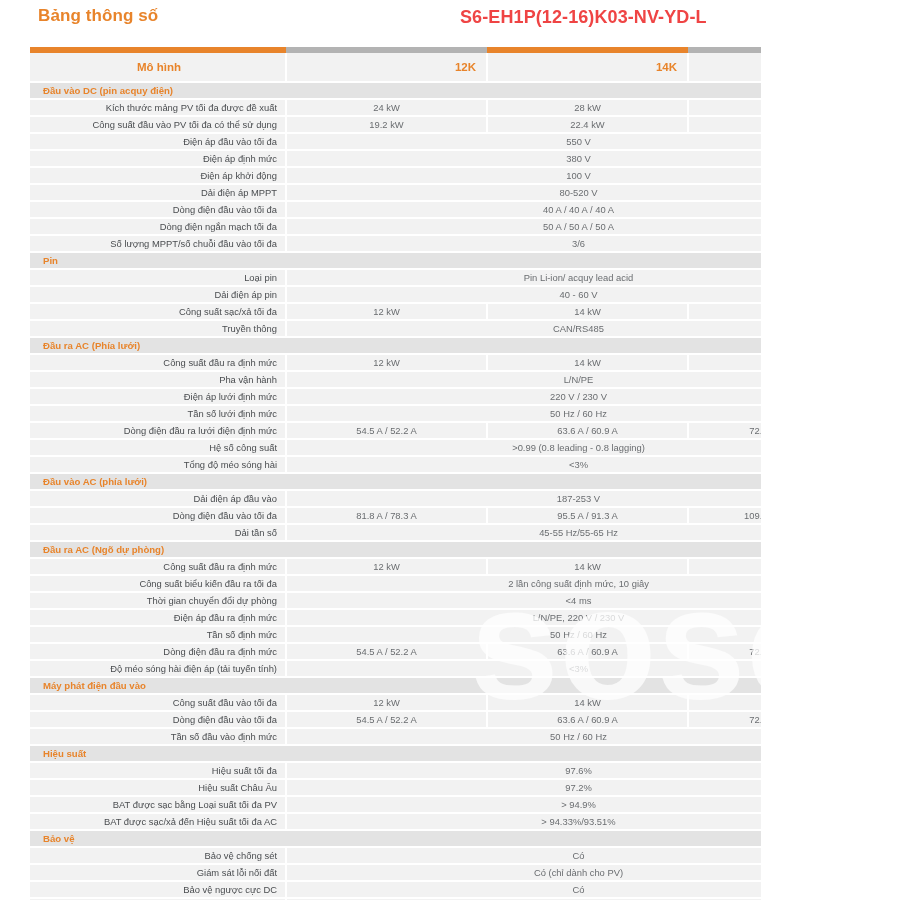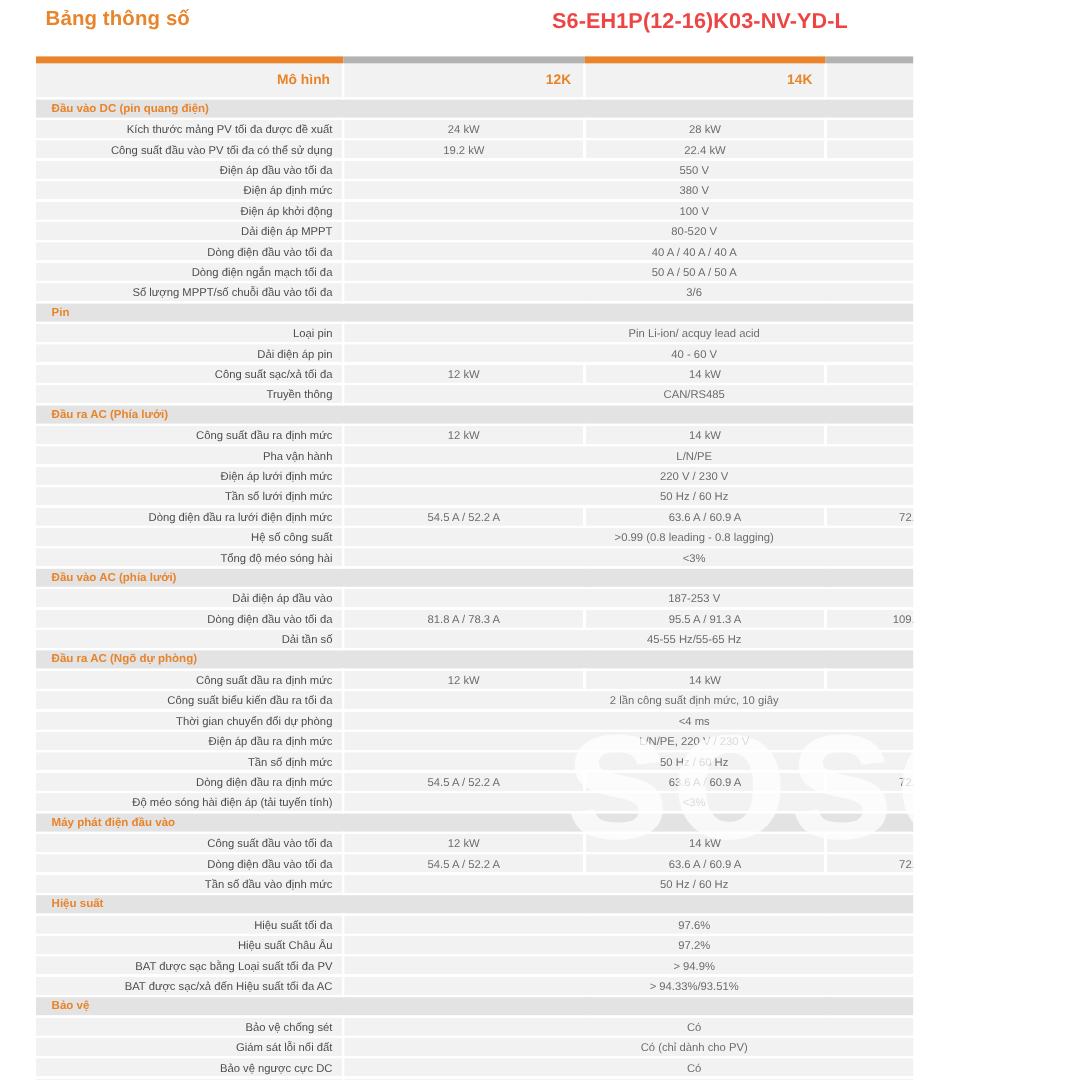--- a/index.html
+++ b/index.html
@@ -94,21 +94,21 @@
   tr.model-row td {
     background: #F2F2F2;
     height: 29px;
     font-size: 11.5px;
     font-weight: bold;
     color: #E8842B;
     border-right: 2px solid #ffffff;
     border-bottom: 2px solid #ffffff;
     padding: 0 10px;
   }
-  tr.model-row td.lbl { text-align: right; padding-left: 13px; }
+  tr.model-row td.lbl { text-align: center; padding-left: 13px; }
   tr.model-row td.val { text-align: right; }
   tr.model-row td:last-child { border-right: 0; margin-top: 16px; }
 
   
   tr.section-row td {
     background: #E3E3E3;
     height: 17px;
     font-size: 9.6px;
     font-weight: bold;
     color: #E8842B;
@@ -169,21 +169,21 @@
           <td class="acc-on"></td>
           <td class="acc-off"></td>
         </tr>
         <tr class="model-row">
           <td class="lbl">Mô hình</td>
           <td class="val">12K</td>
           <td class="val">14K</td>
           <td class="val">16K</td>
         </tr>
         <tr class="section-row">
-          <td colspan="4">Đầu vào DC (pin quang điện)</td>
+          <td colspan="4">Đầu vào DC (pin acquy điện)</td>
         </tr>
         <tr class="data-row">
           <td class="lbl" title="Kích thước mảng PV tối đa được đề xuất">Kích thước mảng PV tối đa được đề xuất</td>
           <td class="val">24 kW</td>
           <td class="val">28 kW</td>
           <td class="val">32 kW</td>
         </tr>
         <tr class="data-row">
           <td class="lbl" title="Công suất đầu vào PV tối đa có thể sử dụng">Công suất đầu vào PV tối đa có thể sử dụng</td>
           <td class="val">19.2 kW</td>

